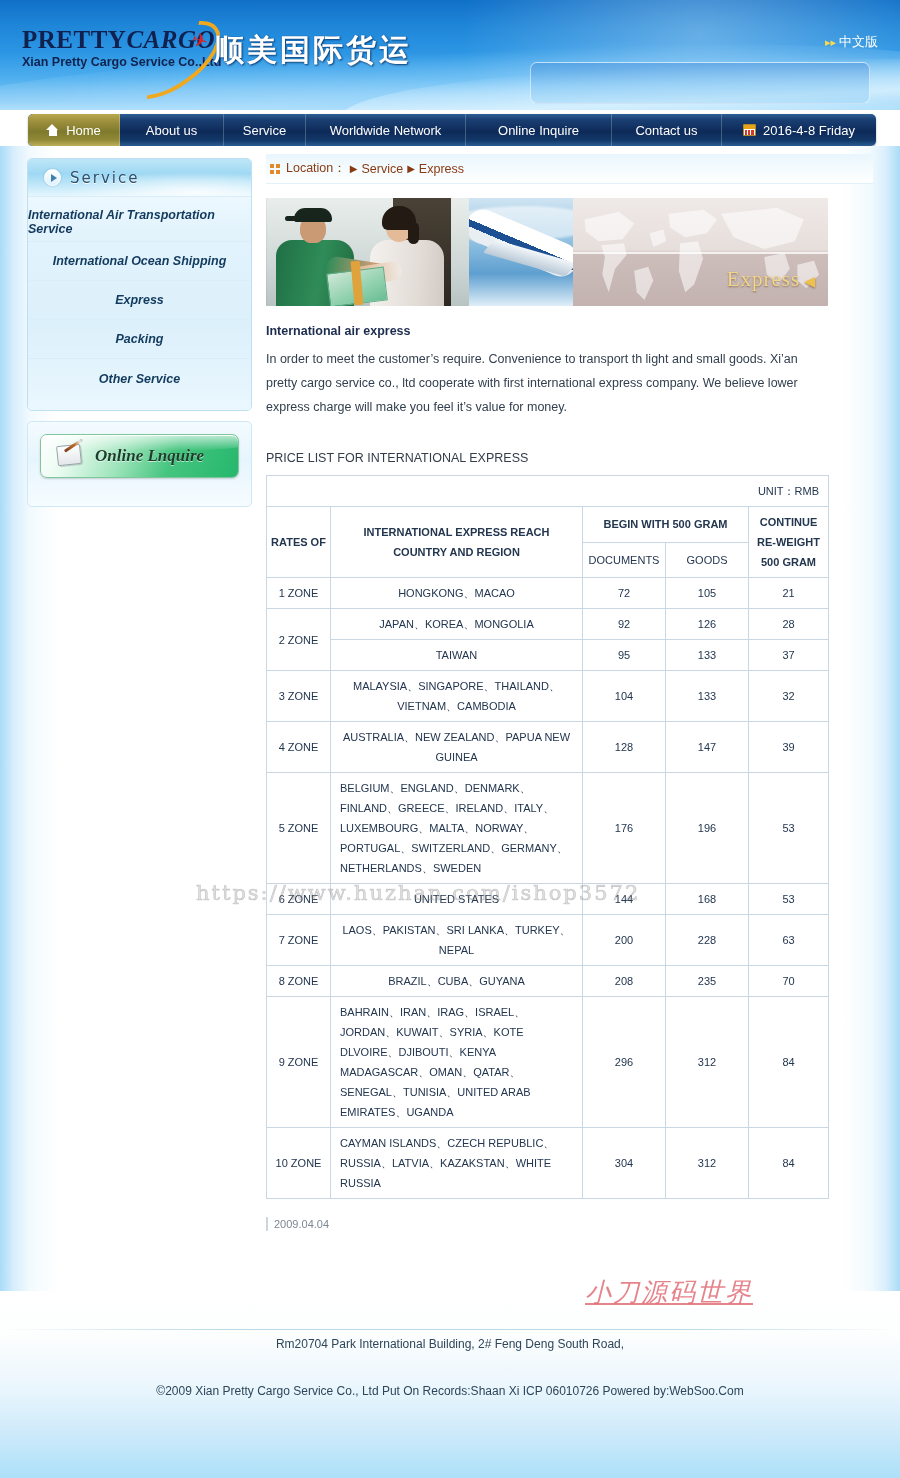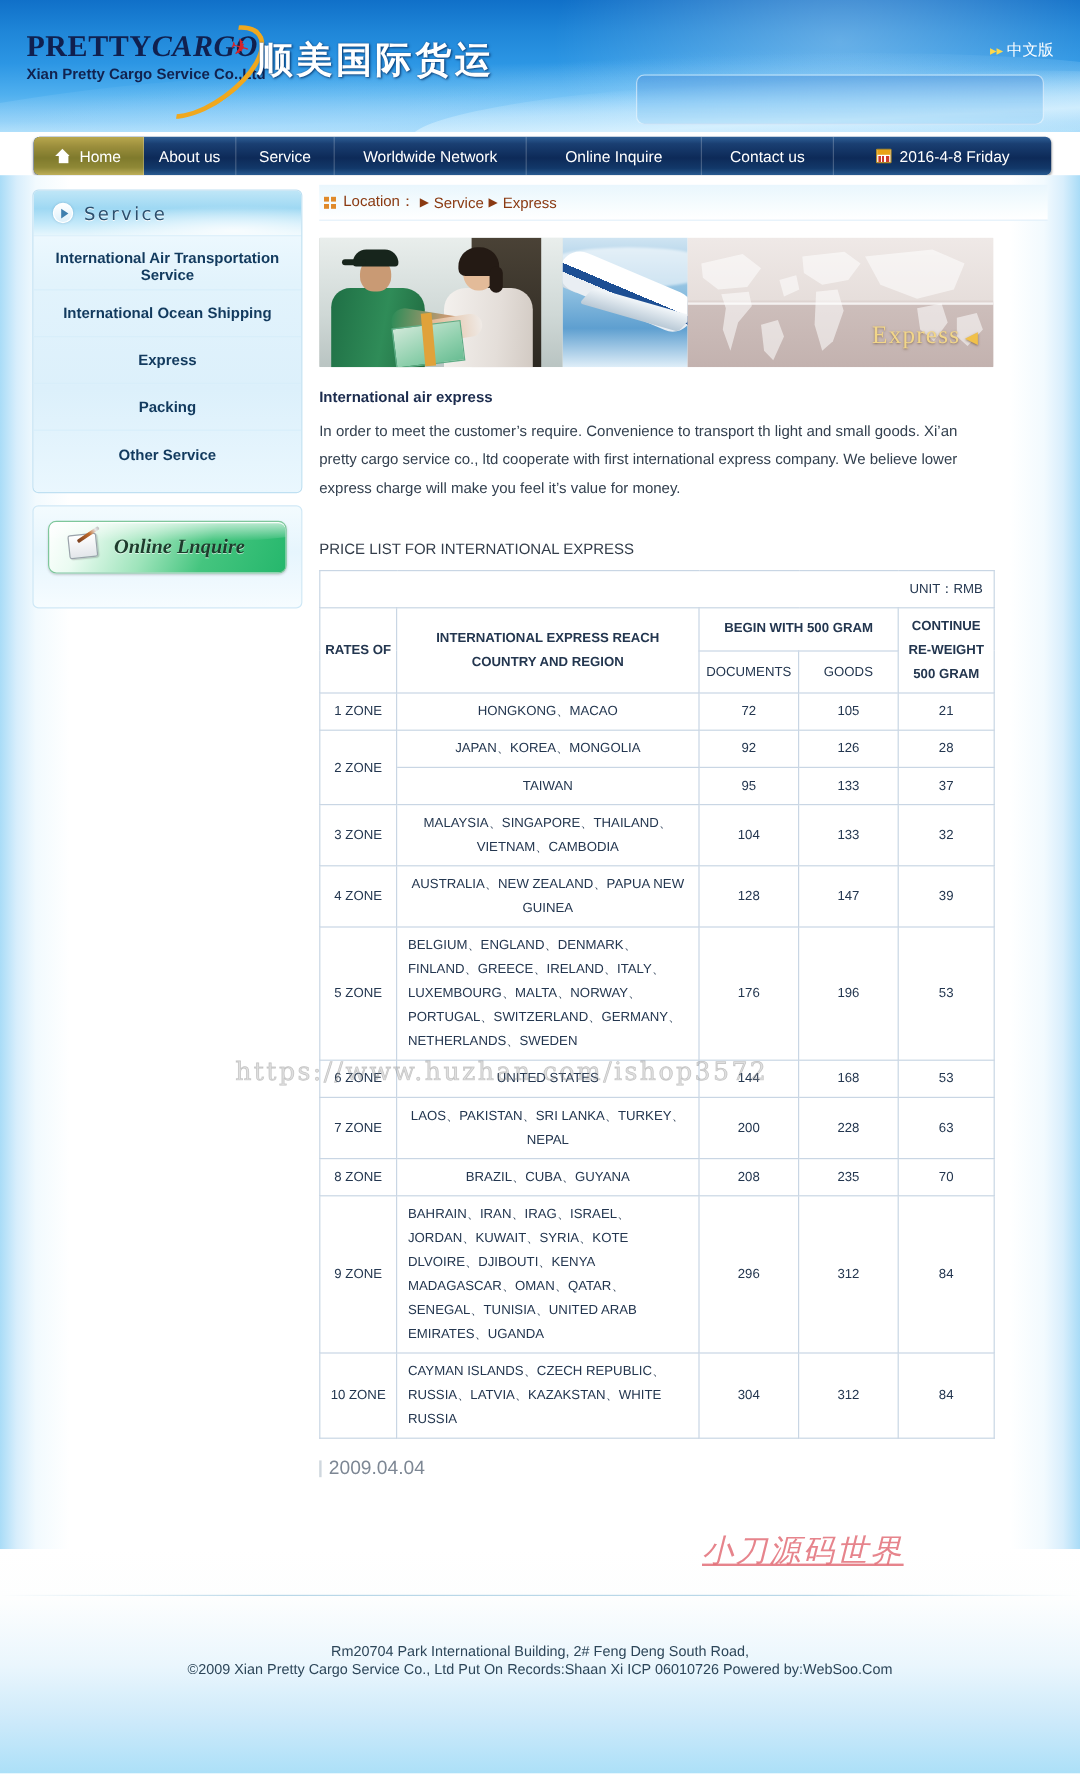--- a/index.html
+++ b/index.html
@@ -111,21 +111,21 @@
     gap:7px; font-weight:normal;
   }
   .home-icon{ width:13px; height:12px; position:relative; display:inline-block; }
   .home-icon:before{
     content:""; position:absolute; left:0; top:0; width:0; height:0;
     border-left:6.5px solid transparent; border-right:6.5px solid transparent; border-bottom:6px solid #fff;
   }
   .home-icon:after{
     content:""; position:absolute; left:2.5px; top:5px; width:8px; height:7px; background:#fff;
   }
-  .nav-item.n2{ width:77px; }
+  .nav-item.n2{ width:104px; }
   .nav-item.n3{ width:82px; }
   .nav-item.n4{ width:160px; }
   .nav-item.n5{ width:146px; }
   .nav-item.n6{ width:110px; }
   .nav-date{
     flex:1; display:flex; align-items:center; justify-content:center; gap:7px;
     font-size:13px; color:#ffffff; white-space:nowrap; border-right:none;
   }
   .cal-icon{
     width:13px; height:12px; background:#fff; border:1px solid #b08a2a; border-radius:1px;
@@ -174,23 +174,24 @@
   .side-head .title{
     font-size:15px; color:#2b4f6e; letter-spacing:2px; font-family:"DejaVu Sans","Liberation Sans",sans-serif;
     text-shadow:0 1px 0 rgba(255,255,255,.9);
   }
   .side-list{
     background:linear-gradient(180deg,#ecf8fe 0%, #e2f3fc 18%, #dcf0fb 60%, #eaf7fe 100%);
     padding:6px 0 12px 0;
   }
   .side-item{
     height:39px; display:flex; align-items:center; justify-content:center;
-    font-size:12.5px; font-weight:bold; color:#123a5e; text-align:center;
+    font-size:12.5px; font-weight:bold; color:#123a5e; 
     border-bottom:1px solid #d8eefa;
     position:relative;
+    font-style:italic;
   }
   .side-item:last-child{ border-bottom:none; }
   .side-item.wide{ font-size:12.5px; }
 
   .side-btn-panel{
     margin-top:10px; border:1px solid #cfe8f6; border-radius:5px;
     background:linear-gradient(180deg,#f3fbfe, #e6f5fd 45%, #f6fcff 100%);
     padding:12px 12px 28px 12px;
   }
   .inquire-btn{
@@ -371,21 +372,21 @@
   .unit-cell{ text-align:right !important; padding-right:9px !important; font-weight:bold; height:28px; }
   .col-zone{ width:64px; }
   .col-region{ width:252px; }
   .col-doc{ width:83px; }
   .col-goods{ width:83px; }
   .col-cont{ width:80px; }
   td.region-left{ text-align:left !important; padding-left:9px !important; }
   .hdr-cell{ font-weight:bold; }
 
   .post-date{
-    margin-top:18px; font-size:16px; color:#7d8794; padding-left:2px;
+    margin-top:18px; font-size:11px; color:#7d8794; padding-left:2px;
     border-left:2px solid #cfd7de; padding-left:6px; display:inline-block; line-height:14px;text-align:right;
   }
 
   
   .wm-url{
     position:absolute; left:196px; top:735px; width:560px;
     font-family:"DejaVu Serif","Liberation Serif",serif; font-size:21px; letter-spacing:2px;
     color:rgba(150,150,150,.30);
     -webkit-text-stroke:0.6px rgba(120,120,120,.35);
     white-space:nowrap; pointer-events:none; z-index:5;
@@ -402,21 +403,21 @@
     position:absolute; left:0; top:1291px; width:900px; height:187px;
     background:linear-gradient(180deg,#ffffff 0%, #fdfefe 22%, #eaf6fd 52%, #cbe9fa 78%, #ace0f8 100%);
   }
   .foot-rule{
     position:absolute; left:0; top:38px; width:900px; height:1px;
     background:linear-gradient(90deg, rgba(180,210,230,0), #b9d8e8 25%, #b9d8e8 75%, rgba(180,210,230,0));
   }
   .foot-line{
     text-align:center; font-size:12px; color:#2d4659;
   }
-  .foot-1{ position:absolute; left:0; right:0; top:78px; }
+  .foot-1{ position:absolute; left:0; right:0; top:46px; }
   .foot-2{ position:absolute; left:0; right:0; top:93px; }
 </style>
 </head>
 <body>
 
 <div id="page">
 
   <div class="header">
     <div class="hdr-glow"></div>
     <div class="hdr-wave1"></div>

